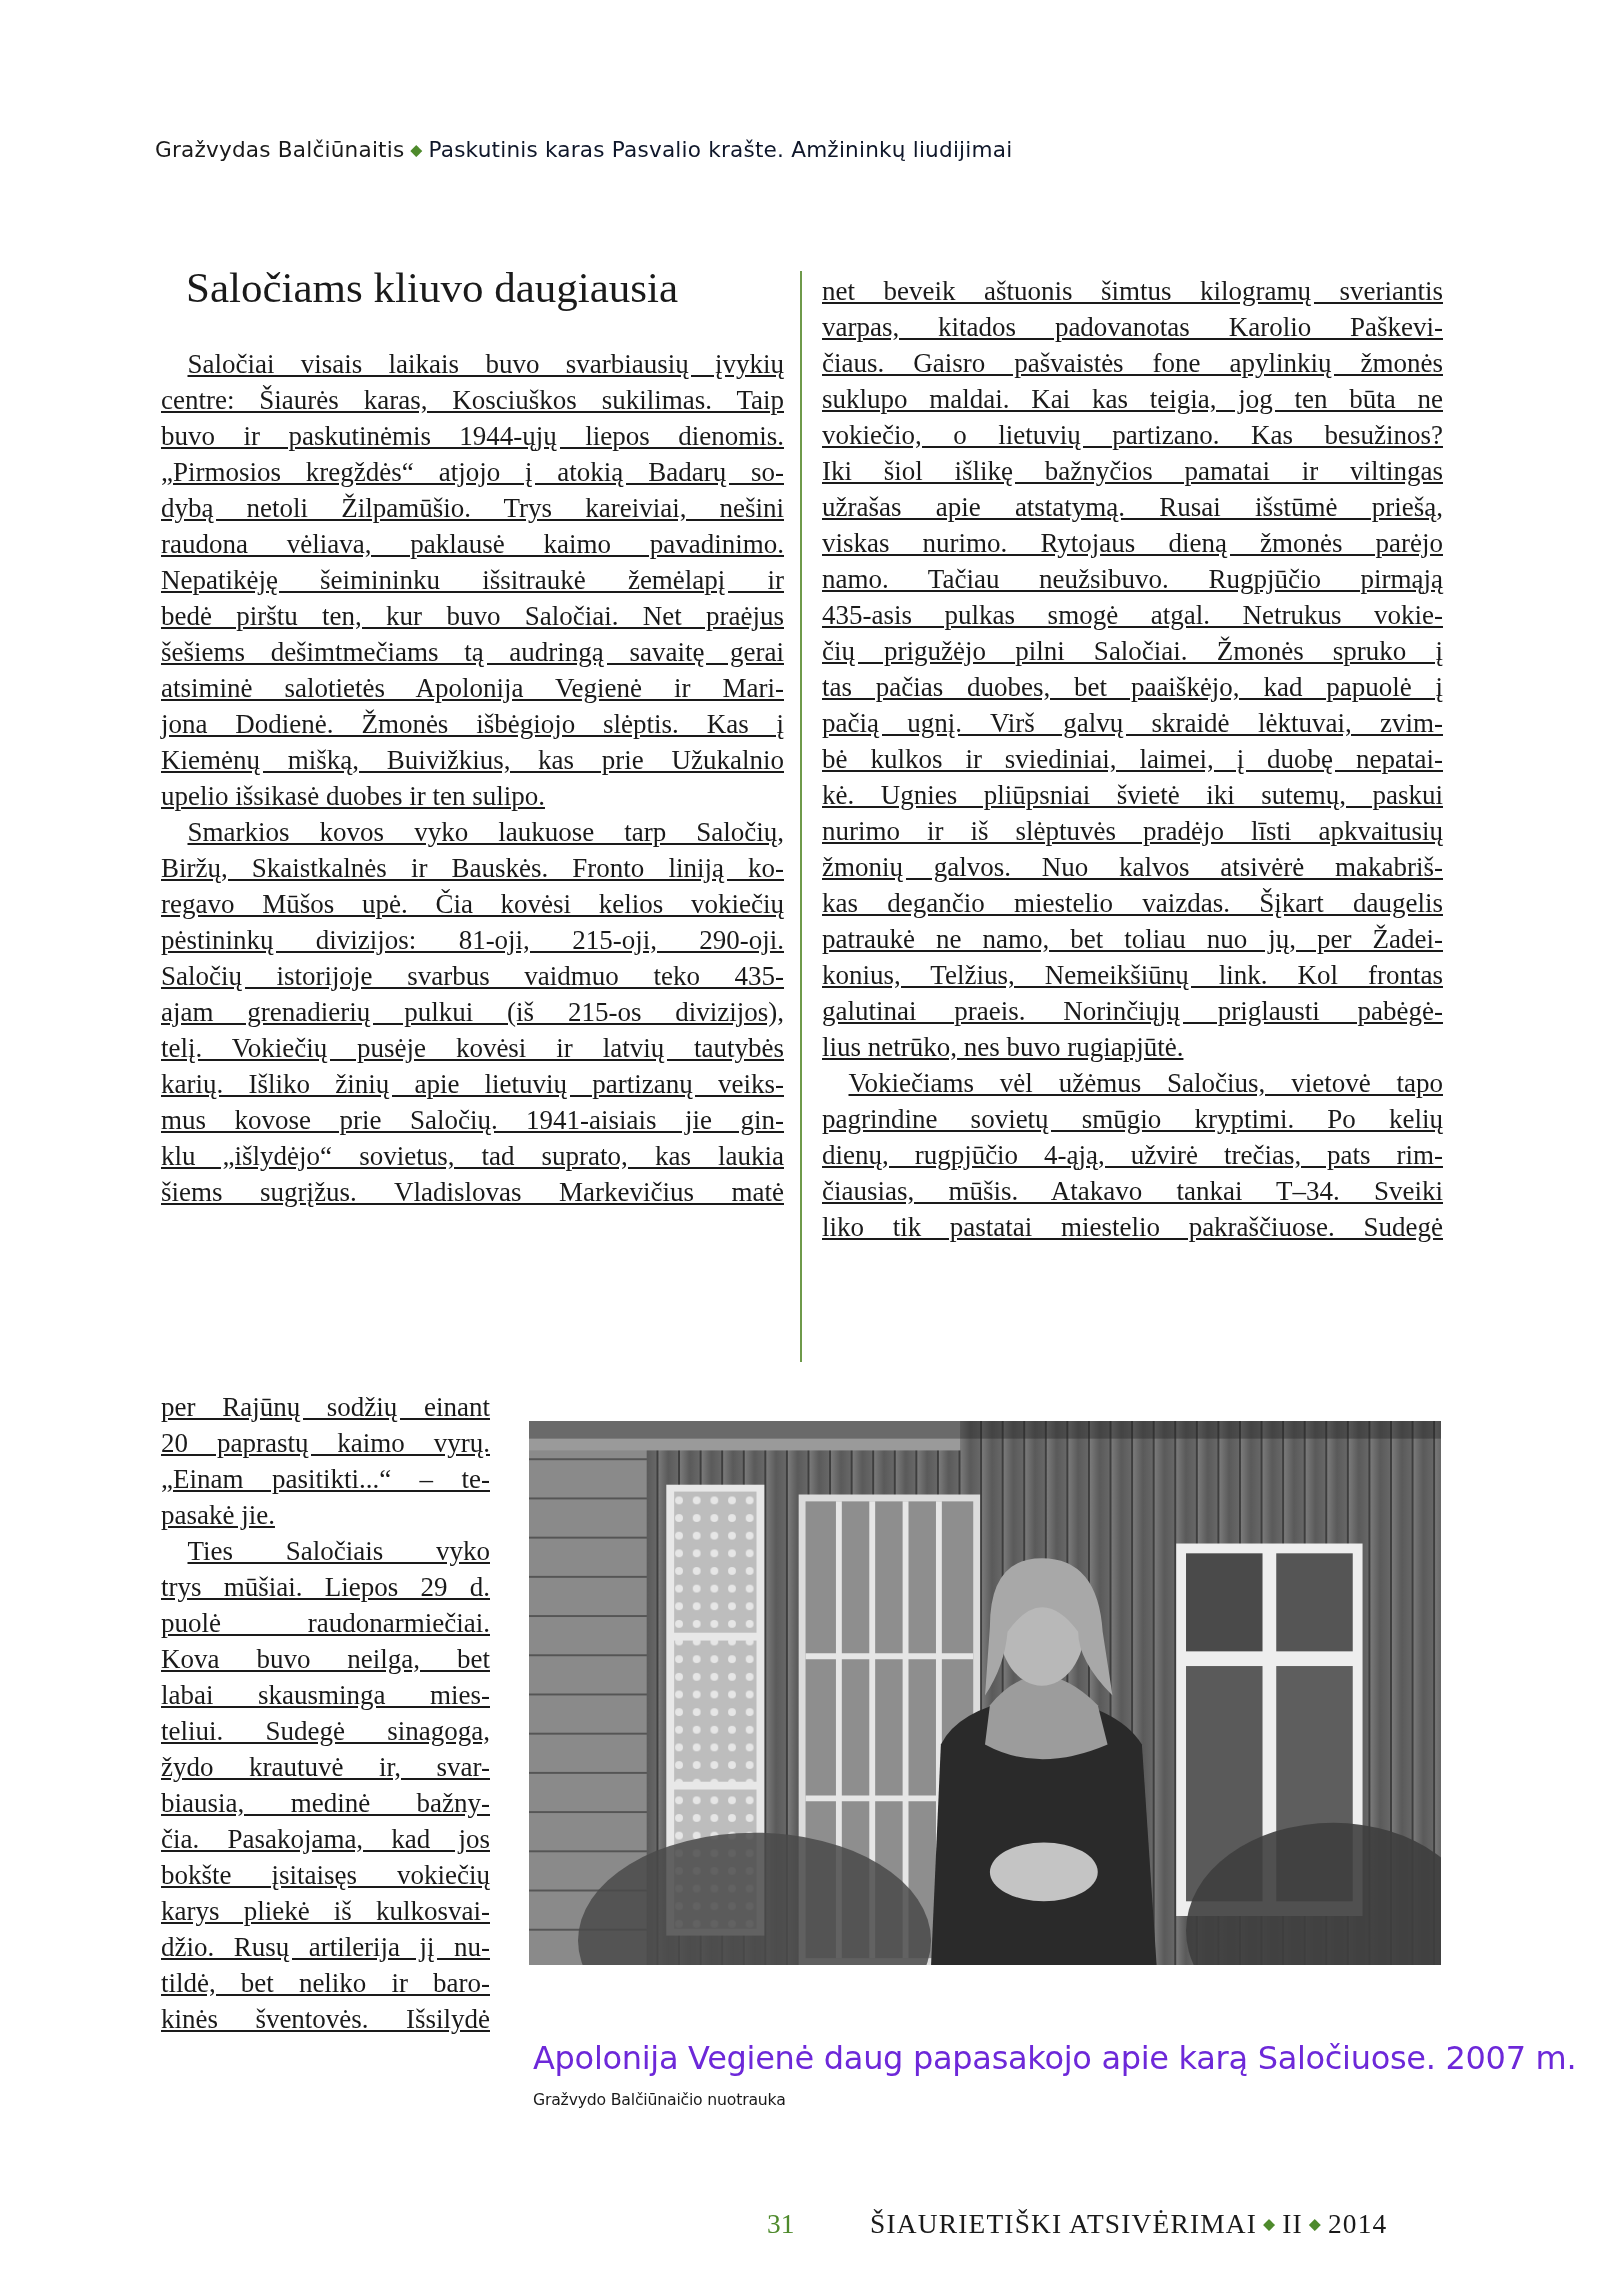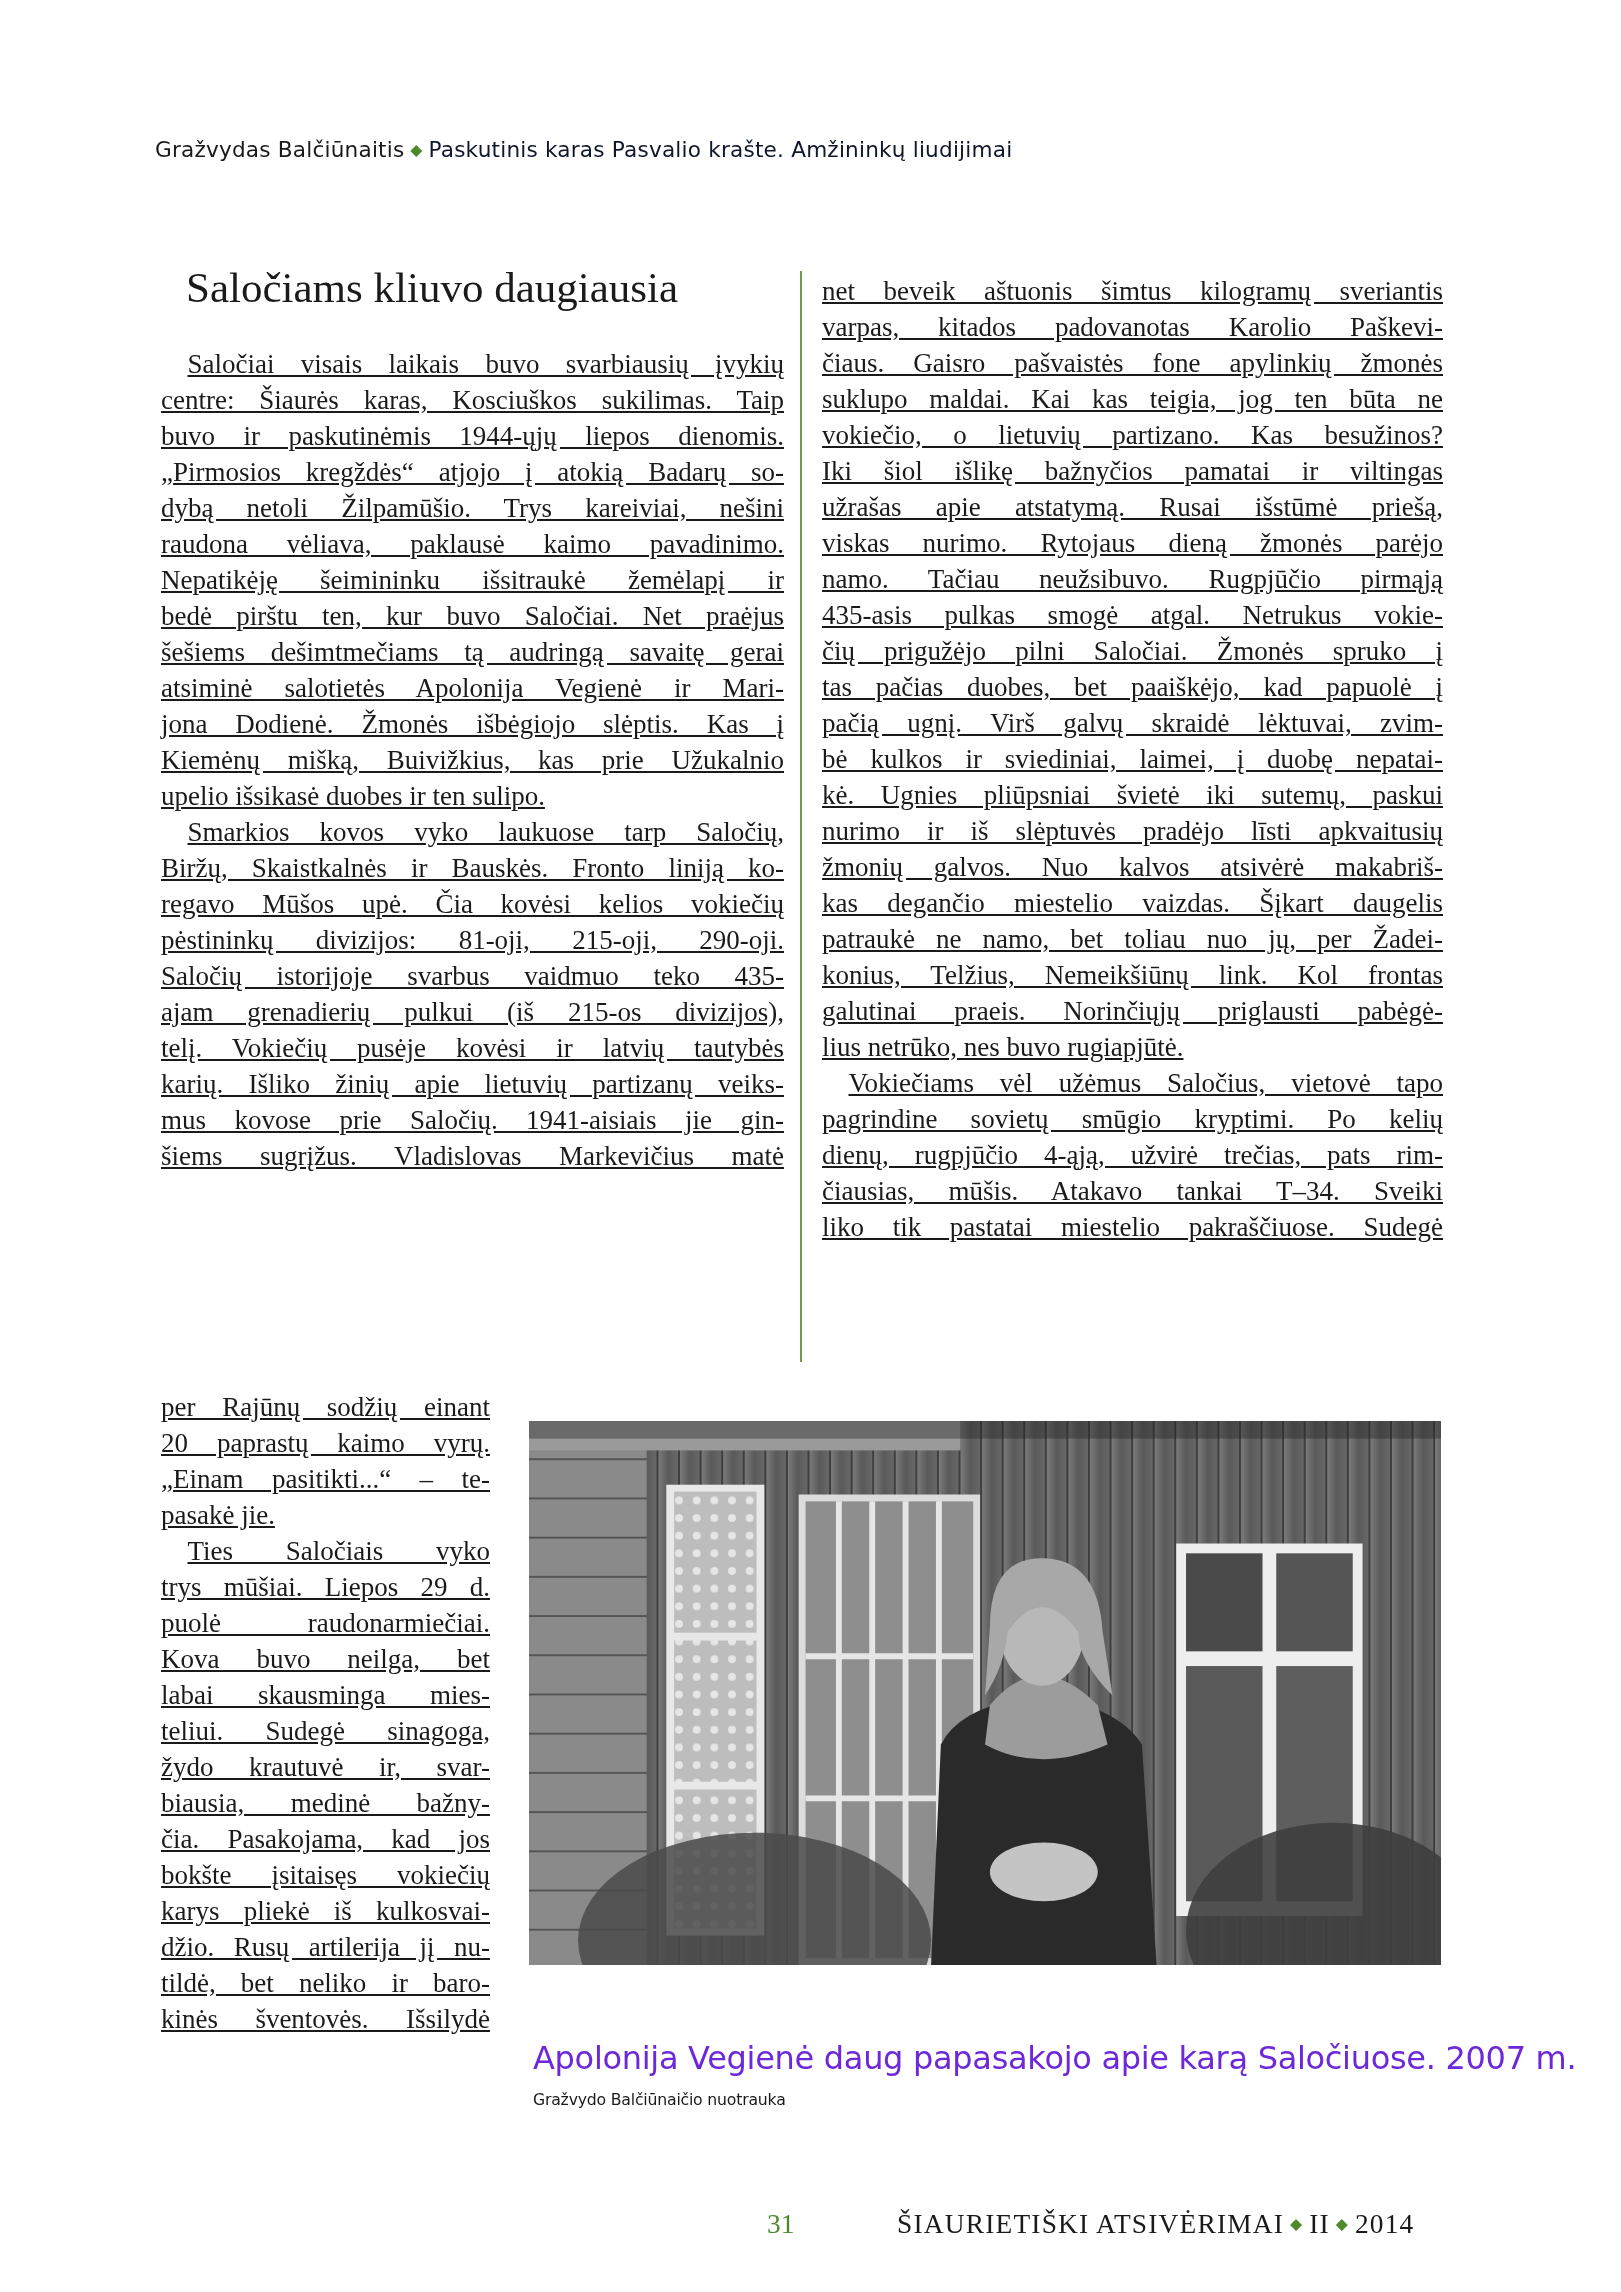--- a/index.html
+++ b/index.html
@@ -40,21 +40,21 @@
   .credit {
     position: absolute; left: 533px; top: 2090px;
     font-family: "DejaVu Sans", sans-serif; font-size: 15.7px; color: #1a1a1a; white-space: nowrap;
     letter-spacing: -0.2px;
   }
   .footer {
     position: absolute; top: 2209px; left: 0; width: 1621px; height: 39px;
     font-family: "Liberation Serif", "DejaVu Serif", serif;
   }
   .page-number { position: absolute; left: 767px; top: 0; font-size: 27.4px; color: #4e8a2c; }
-  .journal { position: absolute; left: 870px; top: 0; font-size: 27.4px; color: #1a1a1a; letter-spacing: 1.2px; white-space: nowrap; margin-left: 27px; }
+  .journal { position: absolute; left: 870px; top: 0; font-size: 27.4px; color: #1a1a1a; letter-spacing: 1.2px; white-space: nowrap; }
   .journal .dia { color: #4e8a2c; font-size: 15.7px; margin: 0 5.9px; position: relative; top: -3.9px; }
 </style>
 </head>
 <body>
 
 <div class="running-head">
   <span>Gražvydas Balčiūnaitis</span><span class="sep">◆</span><span class="title">Paskutinis karas Pasvalio krašte. Amžininkų liudijimai</span>
 </div>
 
 <h2 class="section-title serif">Saločiams kliuvo daugiausia</h2>
@@ -75,20 +75,21 @@
     <span class="line last">upelio išsikasė duobes ir ten sulipo.</span>
     <span class="line indent">Smarkios kovos vyko laukuose tarp Saločių,</span>
     <span class="line">Biržų, Skaistkalnės ir Bauskės. Fronto liniją ko-</span>
     <span class="line">regavo Mūšos upė. Čia kovėsi kelios vokiečių</span>
     <span class="line">pėstininkų divizijos: 81-oji, 215-oji, 290-oji.</span>
     <span class="line">Saločių istorijoje svarbus vaidmuo teko 435-</span>
     <span class="line">ajam grenadierių pulkui (iš 215-os divizijos),</span>
     <span class="line">telį. Vokiečių pusėje kovėsi ir latvių tautybės</span>
     <span class="line">karių. Išliko žinių apie lietuvių partizanų veiks-</span>
     <span class="line">mus kovose prie Saločių. 1941-aisiais jie gin-</span>
+    <span class="line">klu „išlydėjo“ sovietus, tad suprato, kas laukia</span>
     <span class="line">šiems sugrįžus. Vladislovas Markevičius matė</span>
   </div>
 
 <div class="divider"></div>
 
 <div class="col serif" id="col-right">
     <span class="line">net beveik aštuonis šimtus kilogramų sveriantis</span>
     <span class="line">varpas, kitados padovanotas Karolio Paškevi-</span>
     <span class="line">čiaus. Gaisro pašvaistės fone apylinkių žmonės</span>
     <span class="line">suklupo maldai. Kai kas teigia, jog ten būta ne</span>

